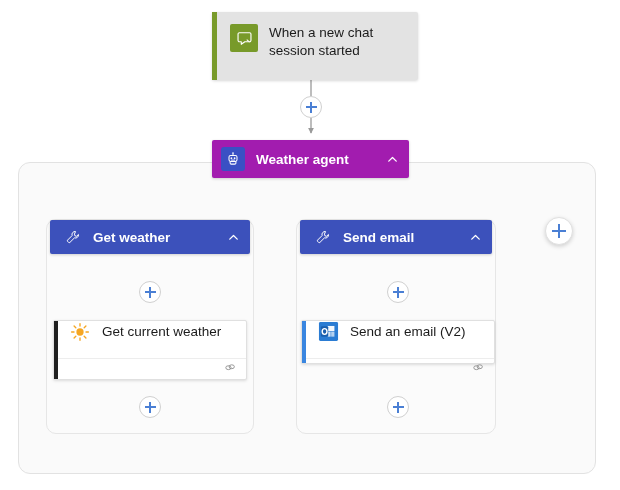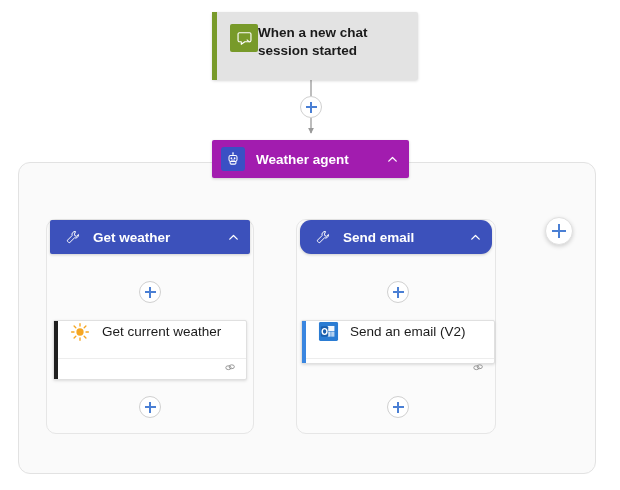--- a/index.html
+++ b/index.html
@@ -66,21 +66,21 @@
   .trigger-accent {
     width: 5px;
     height: 100%;
     background: #789a2a;
     flex: 0 0 5px;
   }
   .trigger-body {
     display: flex;
     align-items: flex-start;
     padding: 12px 10px 10px 13px;
-    font-weight: bold;
+    gap: 11px;
   }
   .trigger-icon {
     width: 28px;
     height: 28px;
     background: #789a2a;
     border-radius: 2px;
     flex: 0 0 28px;
     display: flex;
     align-items: center;
     justify-content: center;
@@ -106,21 +106,21 @@
     left: 212px; top: 140px; width: 197px; height: 38px;
     background: #a21caf;
     padding: 0 9px 0 9px;
   }
   .node-header.tool {
     height: 34px;
     background: #3c51bb;
     padding: 0 9px 0 12px;
   }
   .node-header.tool.getweather { left: 50px;  top: 220px; width: 200px; }
-  .node-header.tool.sendemail   { left: 300px; top: 220px; width: 192px; border-radius: 11px; }
+  .node-header.tool.sendemail   { left: 300px; top: 220px; width: 192px; }
 
   .agent-icon-box {
     width: 24px; height: 24px;
     background: #3a50c4;
     border-radius: 3px;
     display: flex; align-items: center; justify-content: center;
     flex: 0 0 24px;
   }
   .node-title {
     font-size: 13.5px;

